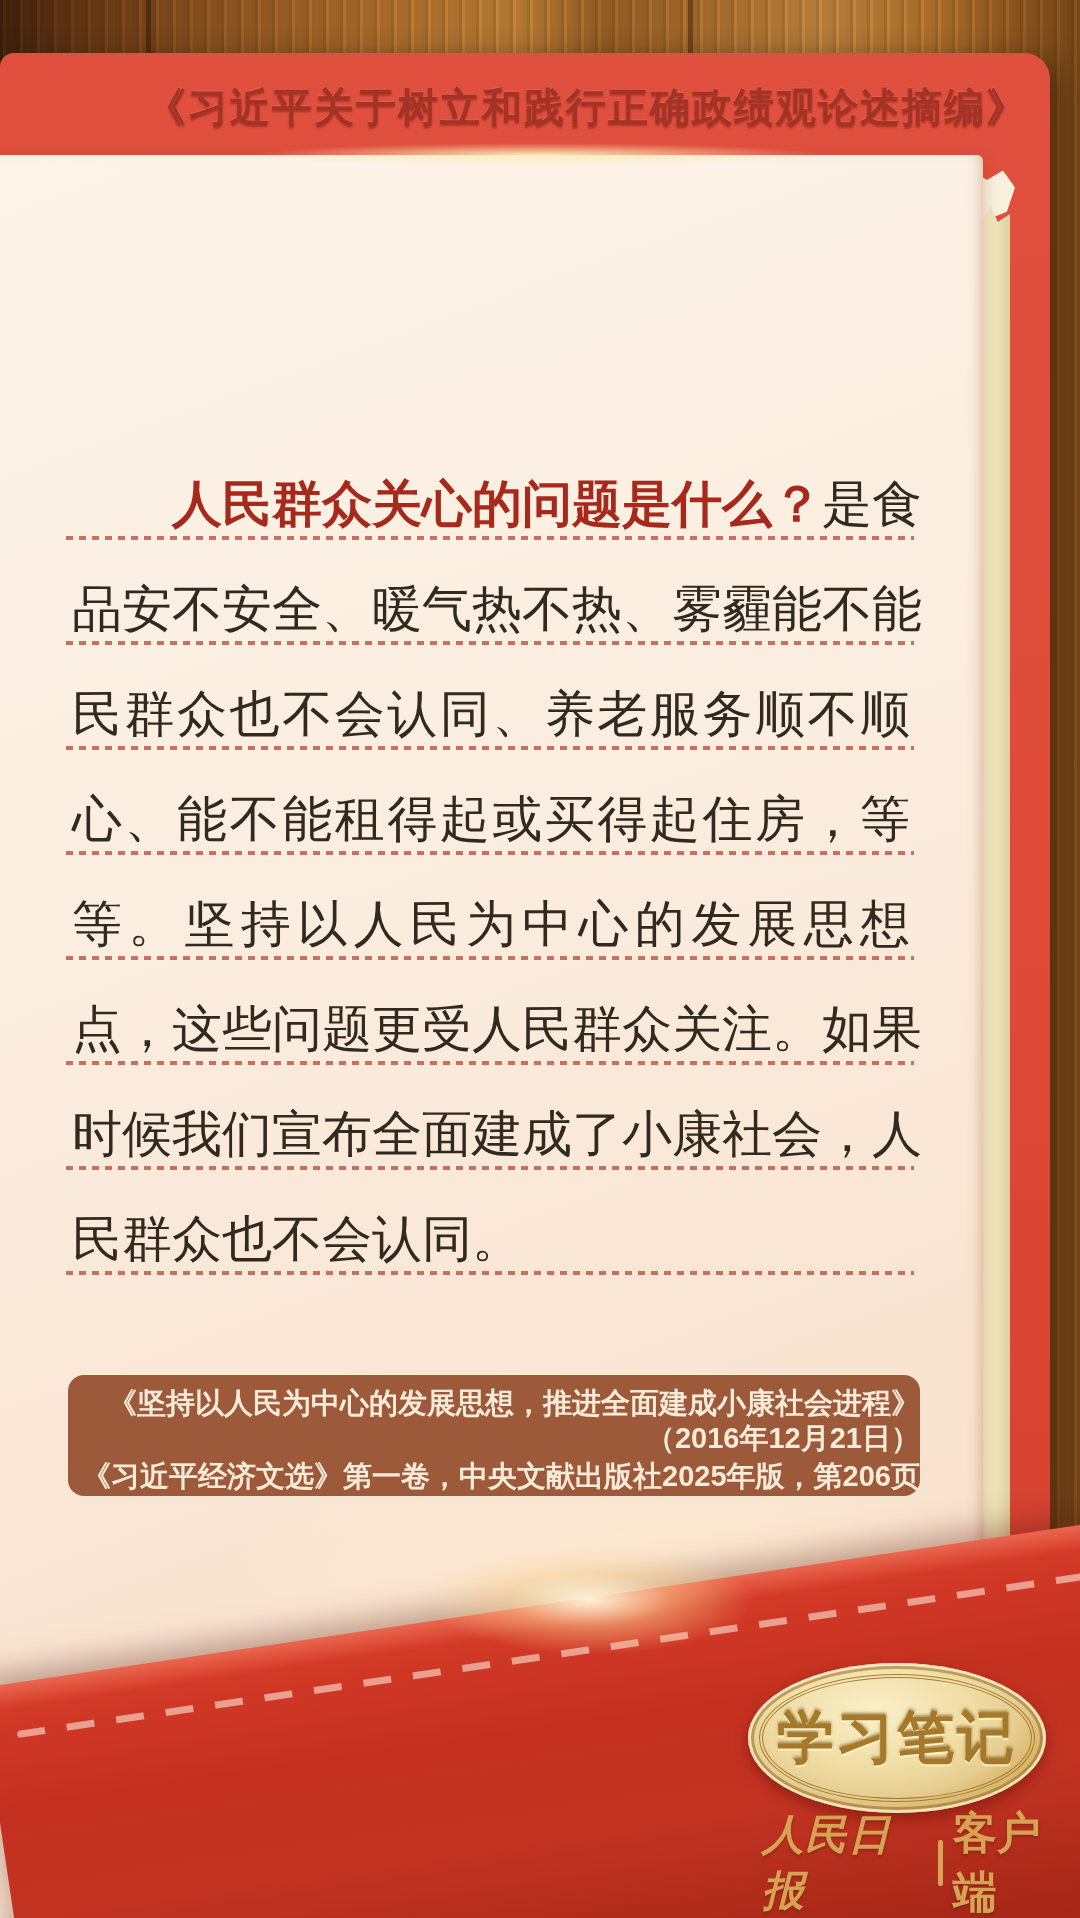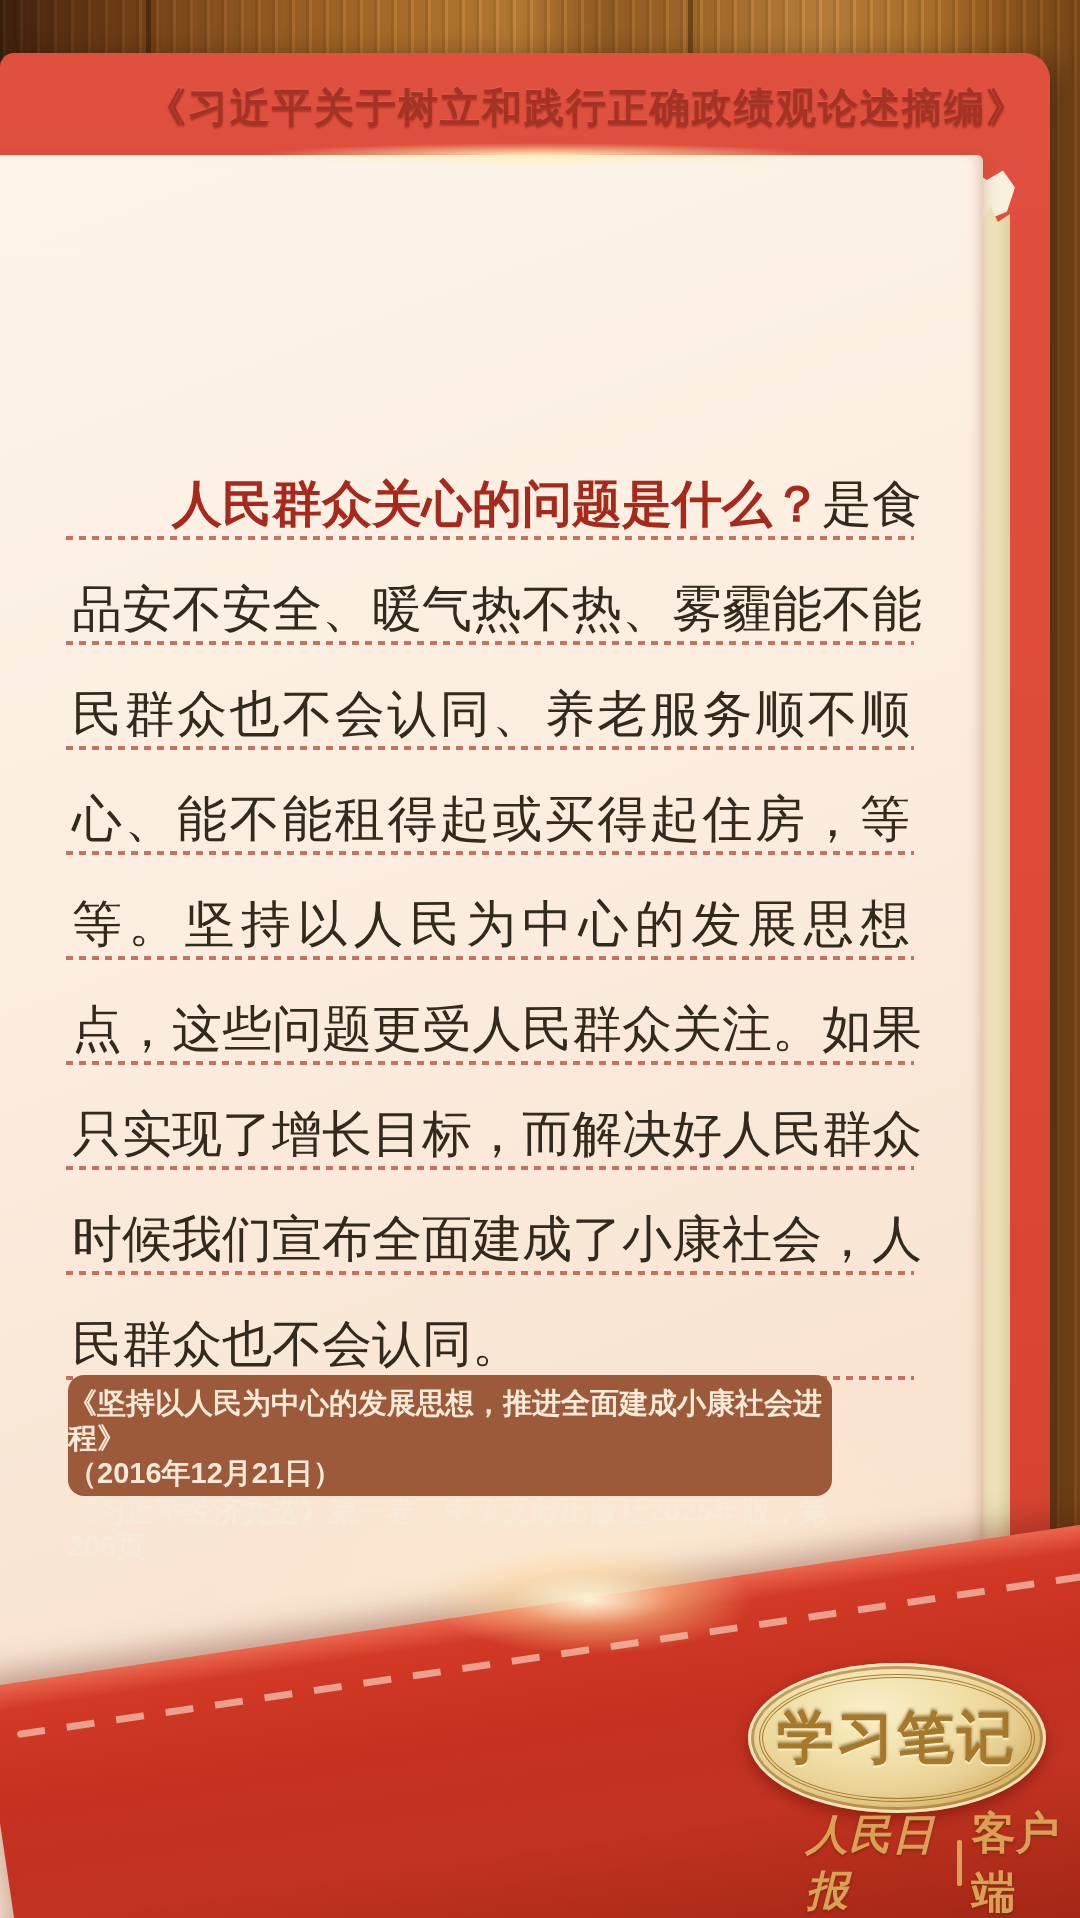--- a/index.html
+++ b/index.html
@@ -58,23 +58,23 @@
   .line{position:relative;height:71px;line-height:70px;white-space:nowrap;
     text-align:justify;text-align-last:justify;margin-top:34px;}
   .line::after{content:"";position:absolute;left:-6px;right:-4px;bottom:0;height:4px;
     background:repeating-linear-gradient(90deg,var(--dotted-rule,#c05a49) 0 7px, transparent 7px 13px);
     opacity:.85;}
   .line.first{padding-left:100px;}
   .line.last{text-align-last:left;}
   .lead{color:var(--lead-red,#a6291b);font-weight:bold;}
 
   
-  .citation{position:absolute;left:68px;top:1375px;width:764px;height:121px;z-index:4;
+  .citation{position:absolute;left:68px;top:1375px;width:852px;height:121px;z-index:4;
     border-radius:16px;background:var(--citation-brown,#9c5a3a);
-    text-align:left;color:var(--citation-text,#f8ead8);
+    text-align:right;color:var(--citation-text,#f8ead8);
     font-weight:bold;font-size:29px;line-height:35px;padding-top:11px;
     font-family:"Liberation Sans",sans-serif;}
   .citation .src{margin-top:3px;}
 
   
   .ribbon{position:absolute;left:-20px;top:1688px;width:1220px;height:420px;z-index:5;
     transform:rotate(-8.43deg);transform-origin:0 0;
     background:linear-gradient(180deg,#d63b28 0%,#c43120 30%,var(--ribbon-red,#c23322) 55%,#9e2414 100%);
     filter:drop-shadow(0 -10px 16px rgba(90,20,8,.38));}
   .ribbon::before{content:"";position:absolute;left:0;top:0;width:100%;height:26px;
@@ -95,21 +95,21 @@
     border:4px double rgba(158,113,38,.9);}
   .badge-label{font-family:"DejaVu Sans",sans-serif;font-weight:bold;font-size:57px;
     letter-spacing:3px;color:var(--badge-text-gold,#a6782a);
     text-shadow:0 2px 1px rgba(255,244,205,.85), 0 -2px 3px rgba(115,78,18,.6);}
 
   
   .brand{position:absolute;left:762px;top:1833px;height:60px;z-index:7;
     display:flex;align-items:center;color:var(--logo-gold,#d7a254);
     text-shadow:0 2px 3px rgba(90,30,10,.4);}
   .brand-name{font-family:"DejaVu Serif",serif;font-style:italic;font-weight:bold;
-    font-size:42px;letter-spacing:1px;margin-left:44px;}
+    font-size:42px;letter-spacing:1px;}
   .brand-divider{width:5px;height:46px;background:var(--logo-gold,#d7a254);
     margin:0 10px;border-radius:2px;}
   .brand-client{font-family:"Liberation Sans",sans-serif;font-weight:bold;font-size:44px;}
 </style>
 </head>
 <body>
 
 <div class="wood" data-name="wood-background"></div>
 
 <div class="card" data-name="red-folder-card">
@@ -122,21 +122,20 @@
 <div class="paper" data-name="paper-sheet"></div>
 <div class="top-glint" data-name="paper-top-glint"></div>
 
 <div class="quote" data-name="quote-paragraph">
   <div class="line first" data-name="quote-line"><span class="lead" data-name="quote-lead-question">人民群众关心的问题是什么？</span><span data-name="quote-line-text">是食</span></div>
   <div class="line" data-name="quote-line"><span data-name="quote-line-text">品安不安全、暖气热不热、雾霾能不能</span></div>
   <div class="line" data-name="quote-line"><span data-name="quote-line-text">民群众也不会认同、养老服务顺不顺</span></div>
   <div class="line" data-name="quote-line"><span data-name="quote-line-text">心、能不能租得起或买得起住房，等</span></div>
   <div class="line" data-name="quote-line"><span data-name="quote-line-text">等。坚持以人民为中心的发展思想</span></div>
   <div class="line" data-name="quote-line"><span data-name="quote-line-text">点，这些问题更受人民群众关注。如果</span></div>
-  <div class="line" data-name="quote-line"><span data-name="quote-line-text">只实现了增长目标，而解决好人民群众</span></div>
   <div class="line" data-name="quote-line"><span data-name="quote-line-text">时候我们宣布全面建成了小康社会，人</span></div>
   <div class="line last" data-name="quote-line"><span data-name="quote-line-text">民群众也不会认同。</span></div>
 </div>
 
 <div class="citation" data-name="citation-box">
   <div data-name="citation-title">《坚持以人民为中心的发展思想，推进全面建成小康社会进程》</div>
   <div data-name="citation-date">（2016年12月21日）</div>
   <div class="src" data-name="citation-source">《习近平经济文选》第一卷，中央文献出版社2025年版，第206页</div>
 </div>
 

